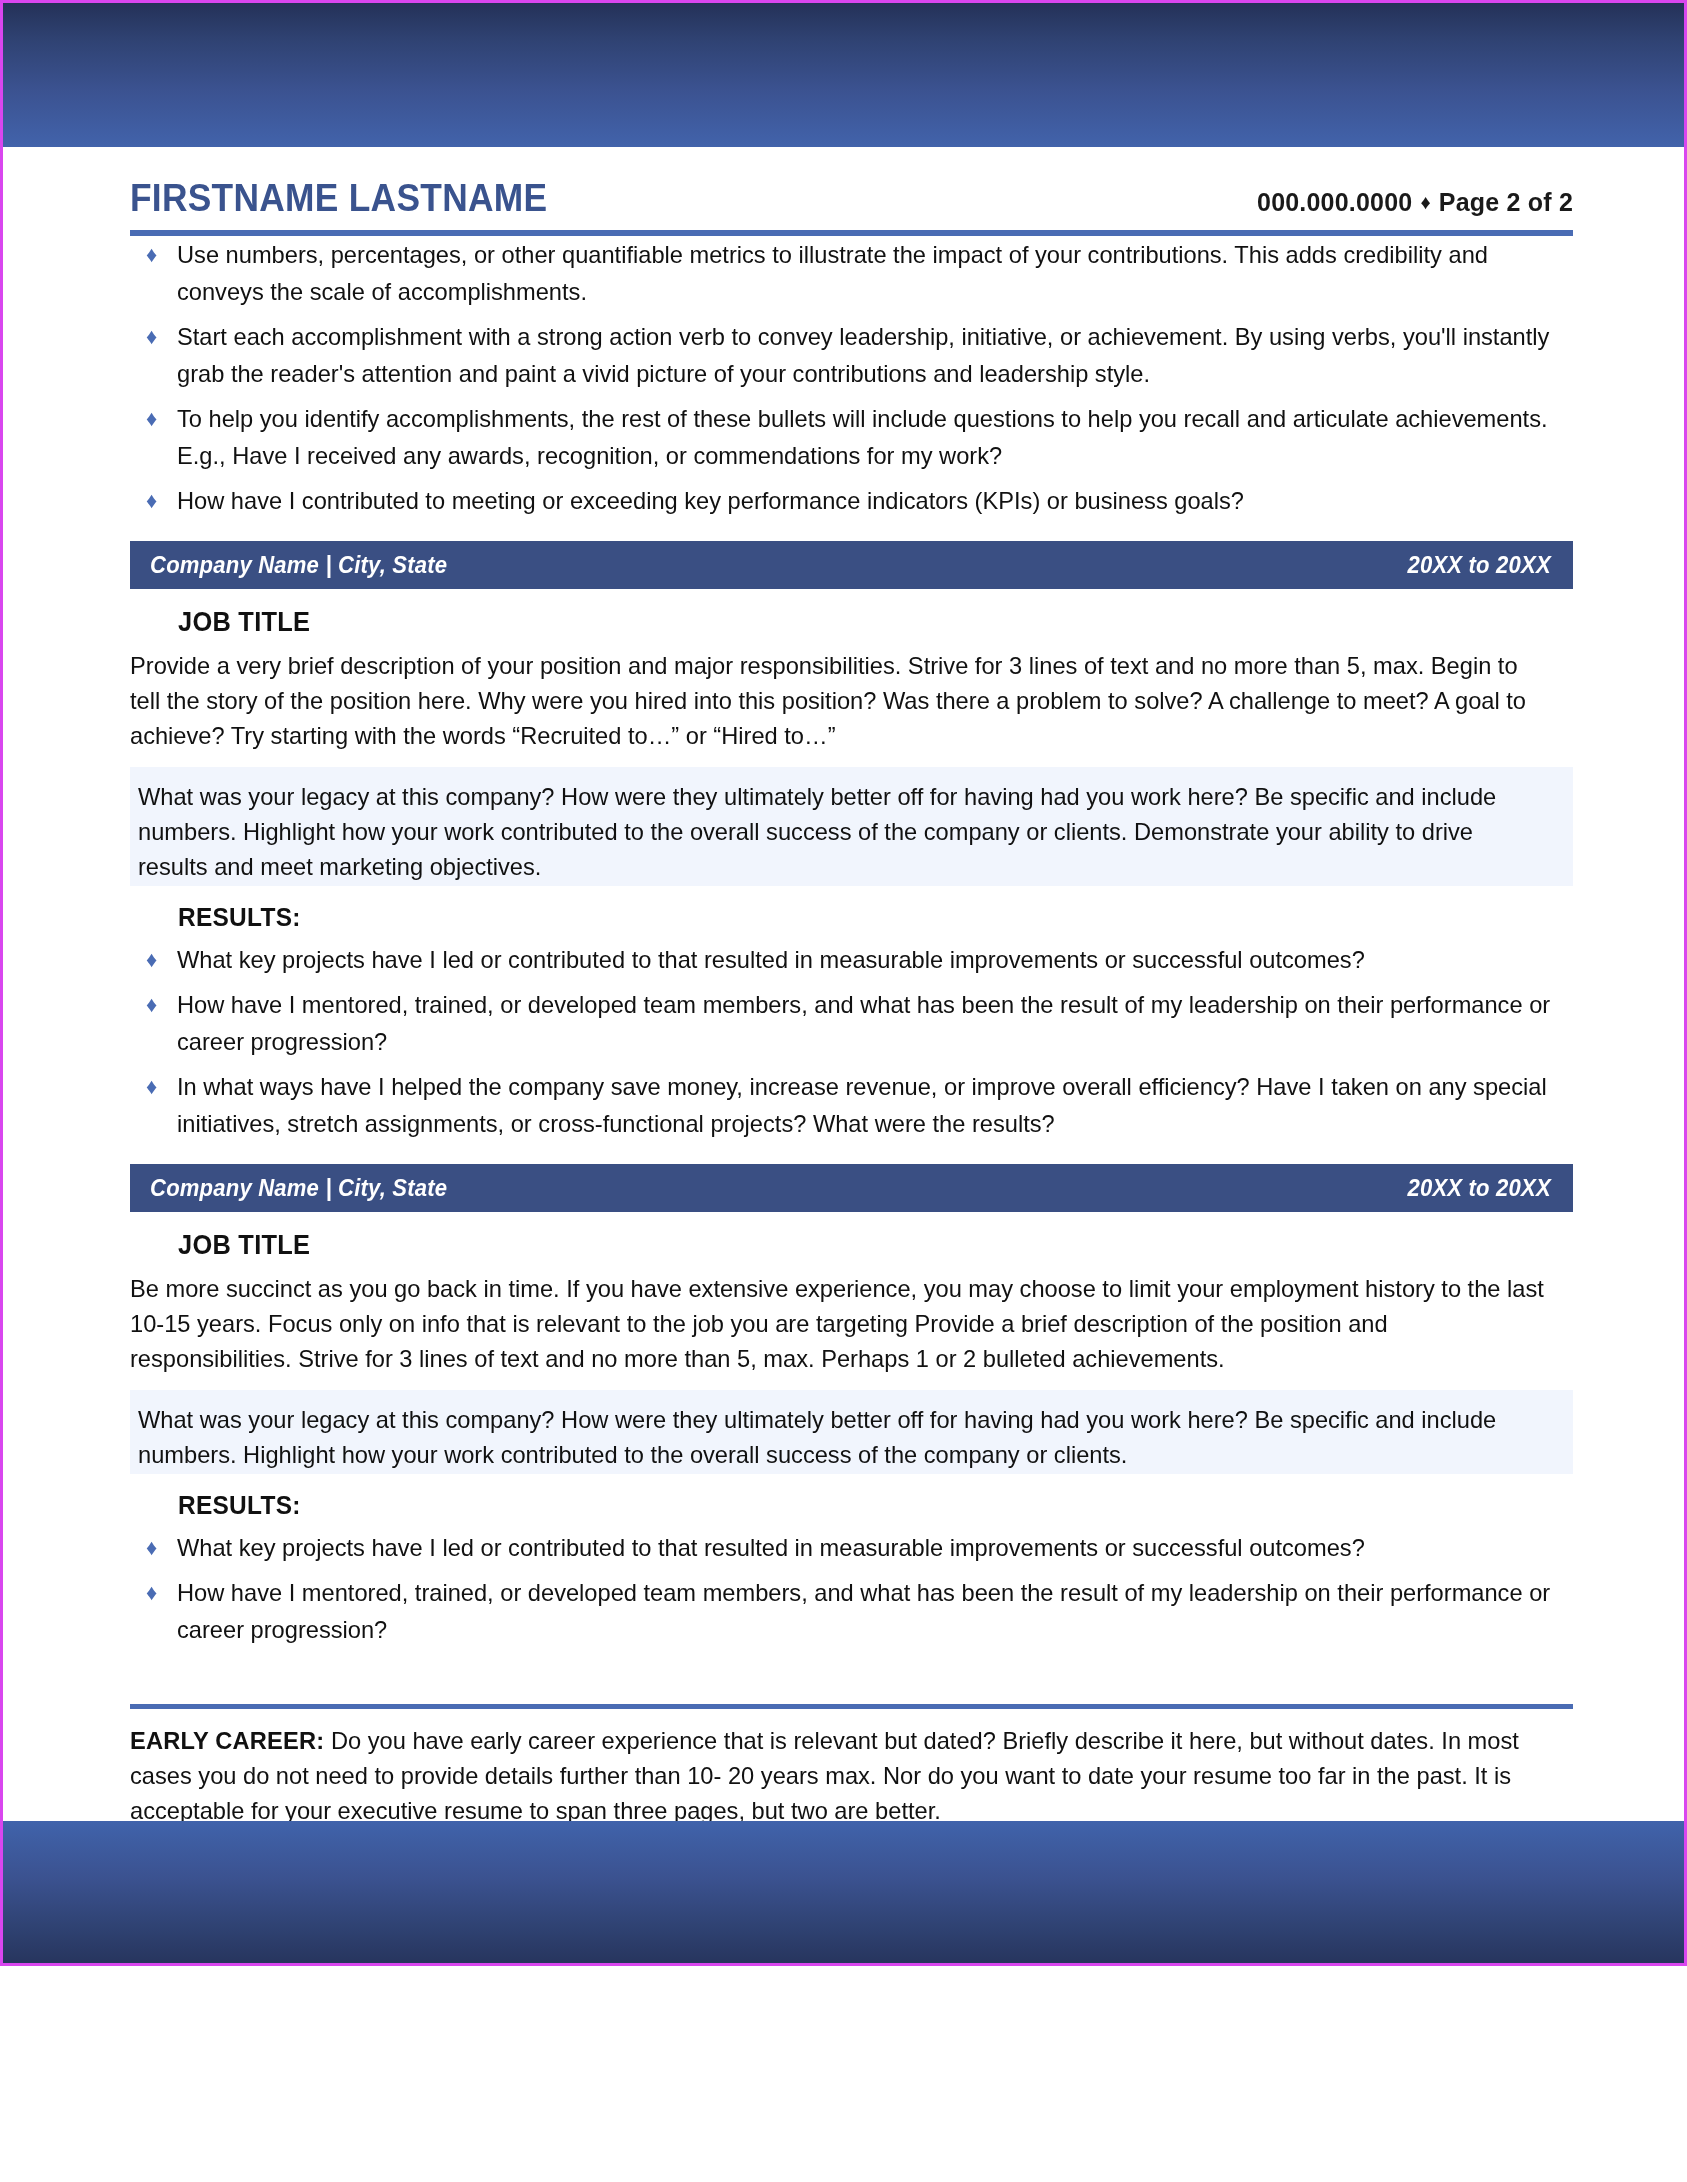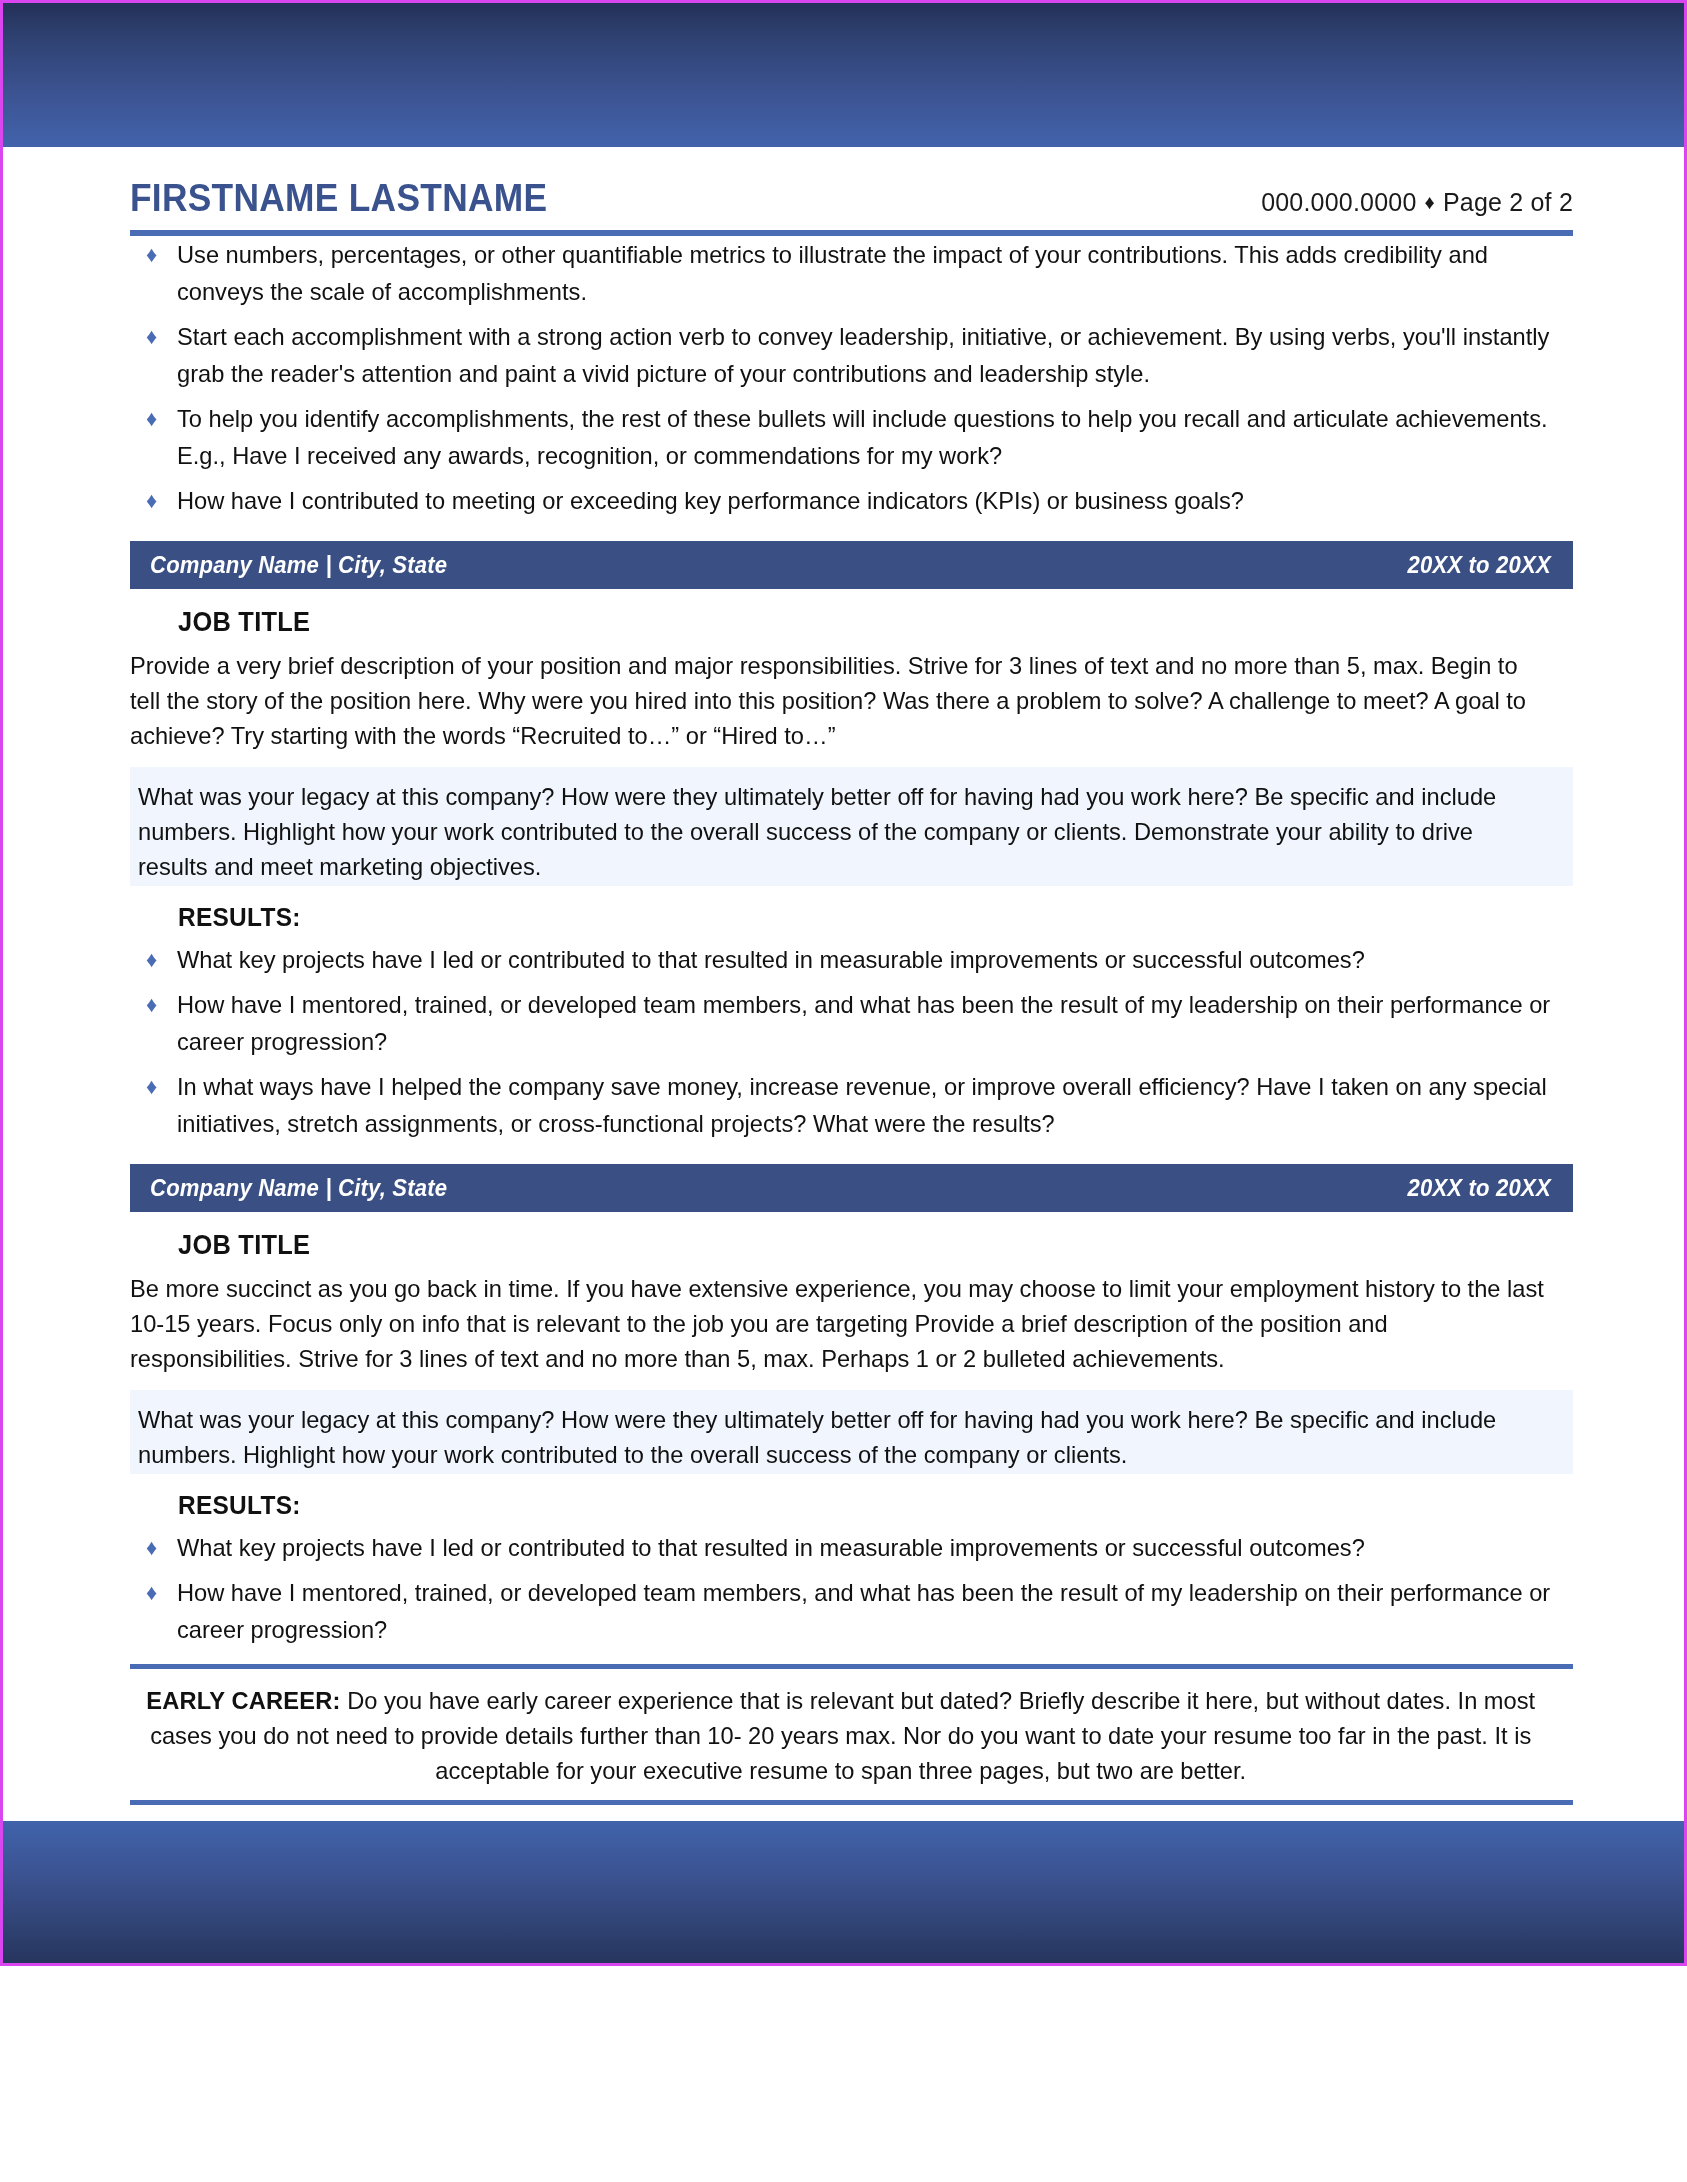--- a/index.html
+++ b/index.html
@@ -68,20 +68,21 @@
     color: #3a538e;
     transform: scaleX(0.93);
     transform-origin: left center;
     white-space: nowrap;
   }
   .masthead-right {
     font-size: 25px;
     color: #1a1a1a;
     white-space: nowrap;
     letter-spacing: 0.2px;
+    font-weight: bold;
   }
   .masthead-right .dia {
     color: #1a1a1a;
     font-size: 20px;
     padding: 0 8px;
     position: relative;
     top: -2px;
   }
   .rule-main {
     height: 6px;
@@ -205,21 +206,21 @@
     margin: 16px 0 8px 48px;
     letter-spacing: 0.3px;
     transform: scaleX(0.94);
     transform-origin: left center;
   }
   .results-list {
     padding-left: 18px;
   }
 
   
-  .early-wrap { margin-top: 16px; text-align: center; }
+  .early-wrap { margin-top: 56px; }
   .rule-thin {
     height: 5px;
     background: #4a6cb4;
   }
   .early-body {
     padding: 14px 0 12px 0;
     font-size: 24px;
     line-height: 35px;
     color: #111111;
     transform: scaleX(0.985);

